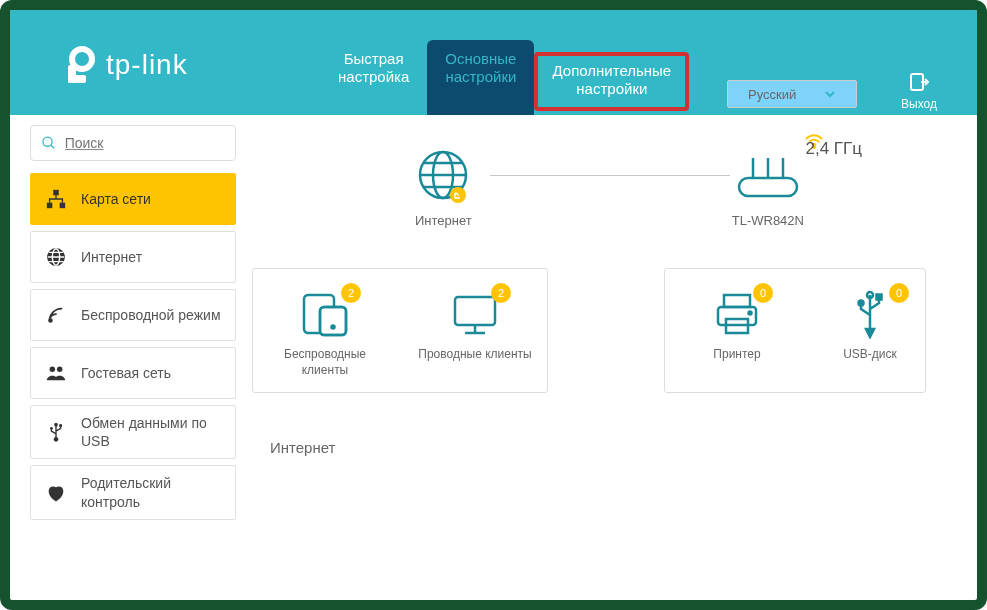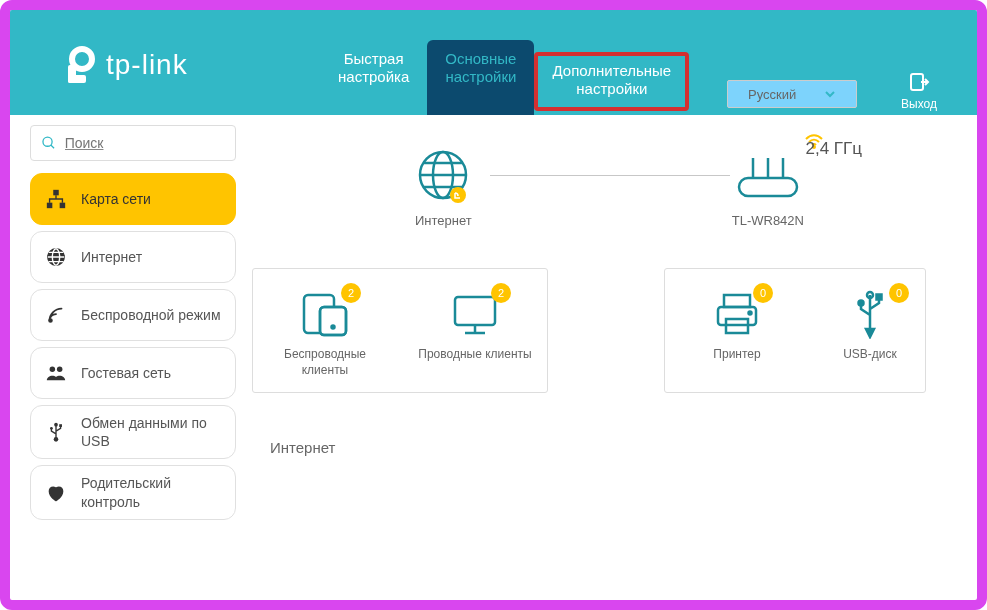--- a/index.html
+++ b/index.html
@@ -1,35 +1,35 @@
 <!DOCTYPE html>
 <html><head>
 <meta charset="utf-8">
 <style>
 * { margin: 0; padding: 0; box-sizing: border-box; font-family: Arial, sans-serif; }
 body { width: 987px; height: 610px; overflow: hidden; background: #fff; }
-.frame { border: 10px solid #d946ef; border-radius: 12px; width: 987px; height: 610px; position: relative; overflow: hidden; }
+.frame { border: 10px solid #14532d; border-radius: 12px; width: 987px; height: 610px; position: relative; overflow: hidden; }
 .topbar { background: #32b8c6; height: 105px; display: flex; align-items: flex-end; padding-left: 50px; position: relative; }
 .logo { display: flex; align-items: center; color: #fff; position: absolute; top: 35px; left: 50px; }
 .logo svg { width: 40px; height: 40px; }
 .logo-text { font-size: 28px; font-weight: 300; letter-spacing: 1px; margin-left: 6px; }
 .tabs { display: flex; margin-left: 260px; align-items: flex-end; }
 .tab { color: #fff; padding: 10px 18px 28px; font-size: 15px; text-align: center; line-height: 1.25; cursor: pointer; border-top-left-radius: 6px; border-top-right-radius: 6px; }
 .tab.active { background: #0c4a6e; color: #32b8c6; }
 .tab.highlight { border: 4px solid #d43030; border-radius: 4px; padding: 6px 14px 8px; margin-bottom: 4px; }
 .lang-select { position: absolute; right: 120px; top: 70px; width: 130px; height: 28px; background: #7dd3fc; border: 1px solid #ccc; border-radius: 2px; display: flex; align-items: center; padding: 0 20px; justify-content: space-between; font-size: 13px; color: #666; }
 .lang-select svg { width: 12px; height: 12px; fill: #32b8c6; }
 .logout { position: absolute; right: 40px; top: 60px; color: #fff; text-align: center; font-size: 12px; }
 .logout svg { width: 24px; height: 24px; fill: none; stroke: #fff; stroke-width: 2; }
 .body-area { display: flex; height: calc(100% - 105px); }
 .sidebar { width: 232px; padding: 10px 0 0 20px; }
 .search-box { background: #fff; border: 1px solid #ddd; border-radius: 4px; height: 36px; display: flex; align-items: center; padding: 0 10px; margin-bottom: 12px; margin-right: 6px; }
 .search-box svg { width: 18px; height: 18px; stroke: #32b8c6; fill: none; stroke-width: 2; }
 .search-box input { border: none; outline: none; margin-left: 8px; font-size: 14px; color: #888; width: 100%; text-decoration: underline; }
-.nav-item { background: #fff; border: 1px solid #e0e0e0; border-radius: 12px; min-height: 52px; display: flex; align-items: center; padding: 8px 14px; margin-bottom: 6px; margin-right: 6px; font-size: 14px; color: #555; cursor: pointer; gap: 14px; }
+.nav-item { background: #fff; border: 1px solid #e0e0e0; border-radius: 2px; min-height: 52px; display: flex; align-items: center; padding: 8px 14px; margin-bottom: 6px; margin-right: 6px; font-size: 14px; color: #555; cursor: pointer; gap: 14px; }
 .nav-item.active { background: #ffc400; border-color: #ffc400; color: #333; }
 .nav-item svg { width: 22px; height: 22px; flex-shrink: 0; }
 .nav-item span { line-height: 1.3; }
 .content { flex: 1; position: relative; padding: 30px 0 0 0; }
 .topology-row { display: flex; justify-content: center; gap: 260px; position: relative; }
 .topo-node { text-align: center; color: #666; font-size: 13px; }
 .topo-node .ic { height: 60px; display: flex; align-items: center; justify-content: center; position: relative; }
 .topo-node .lbl { margin-top: 8px; }
 .wifi-badge { position: absolute; top: -12px; right: -20px; }
 .freq { position: absolute; top: -6px; right: -58px; font-size: 17px; color: #555; }

